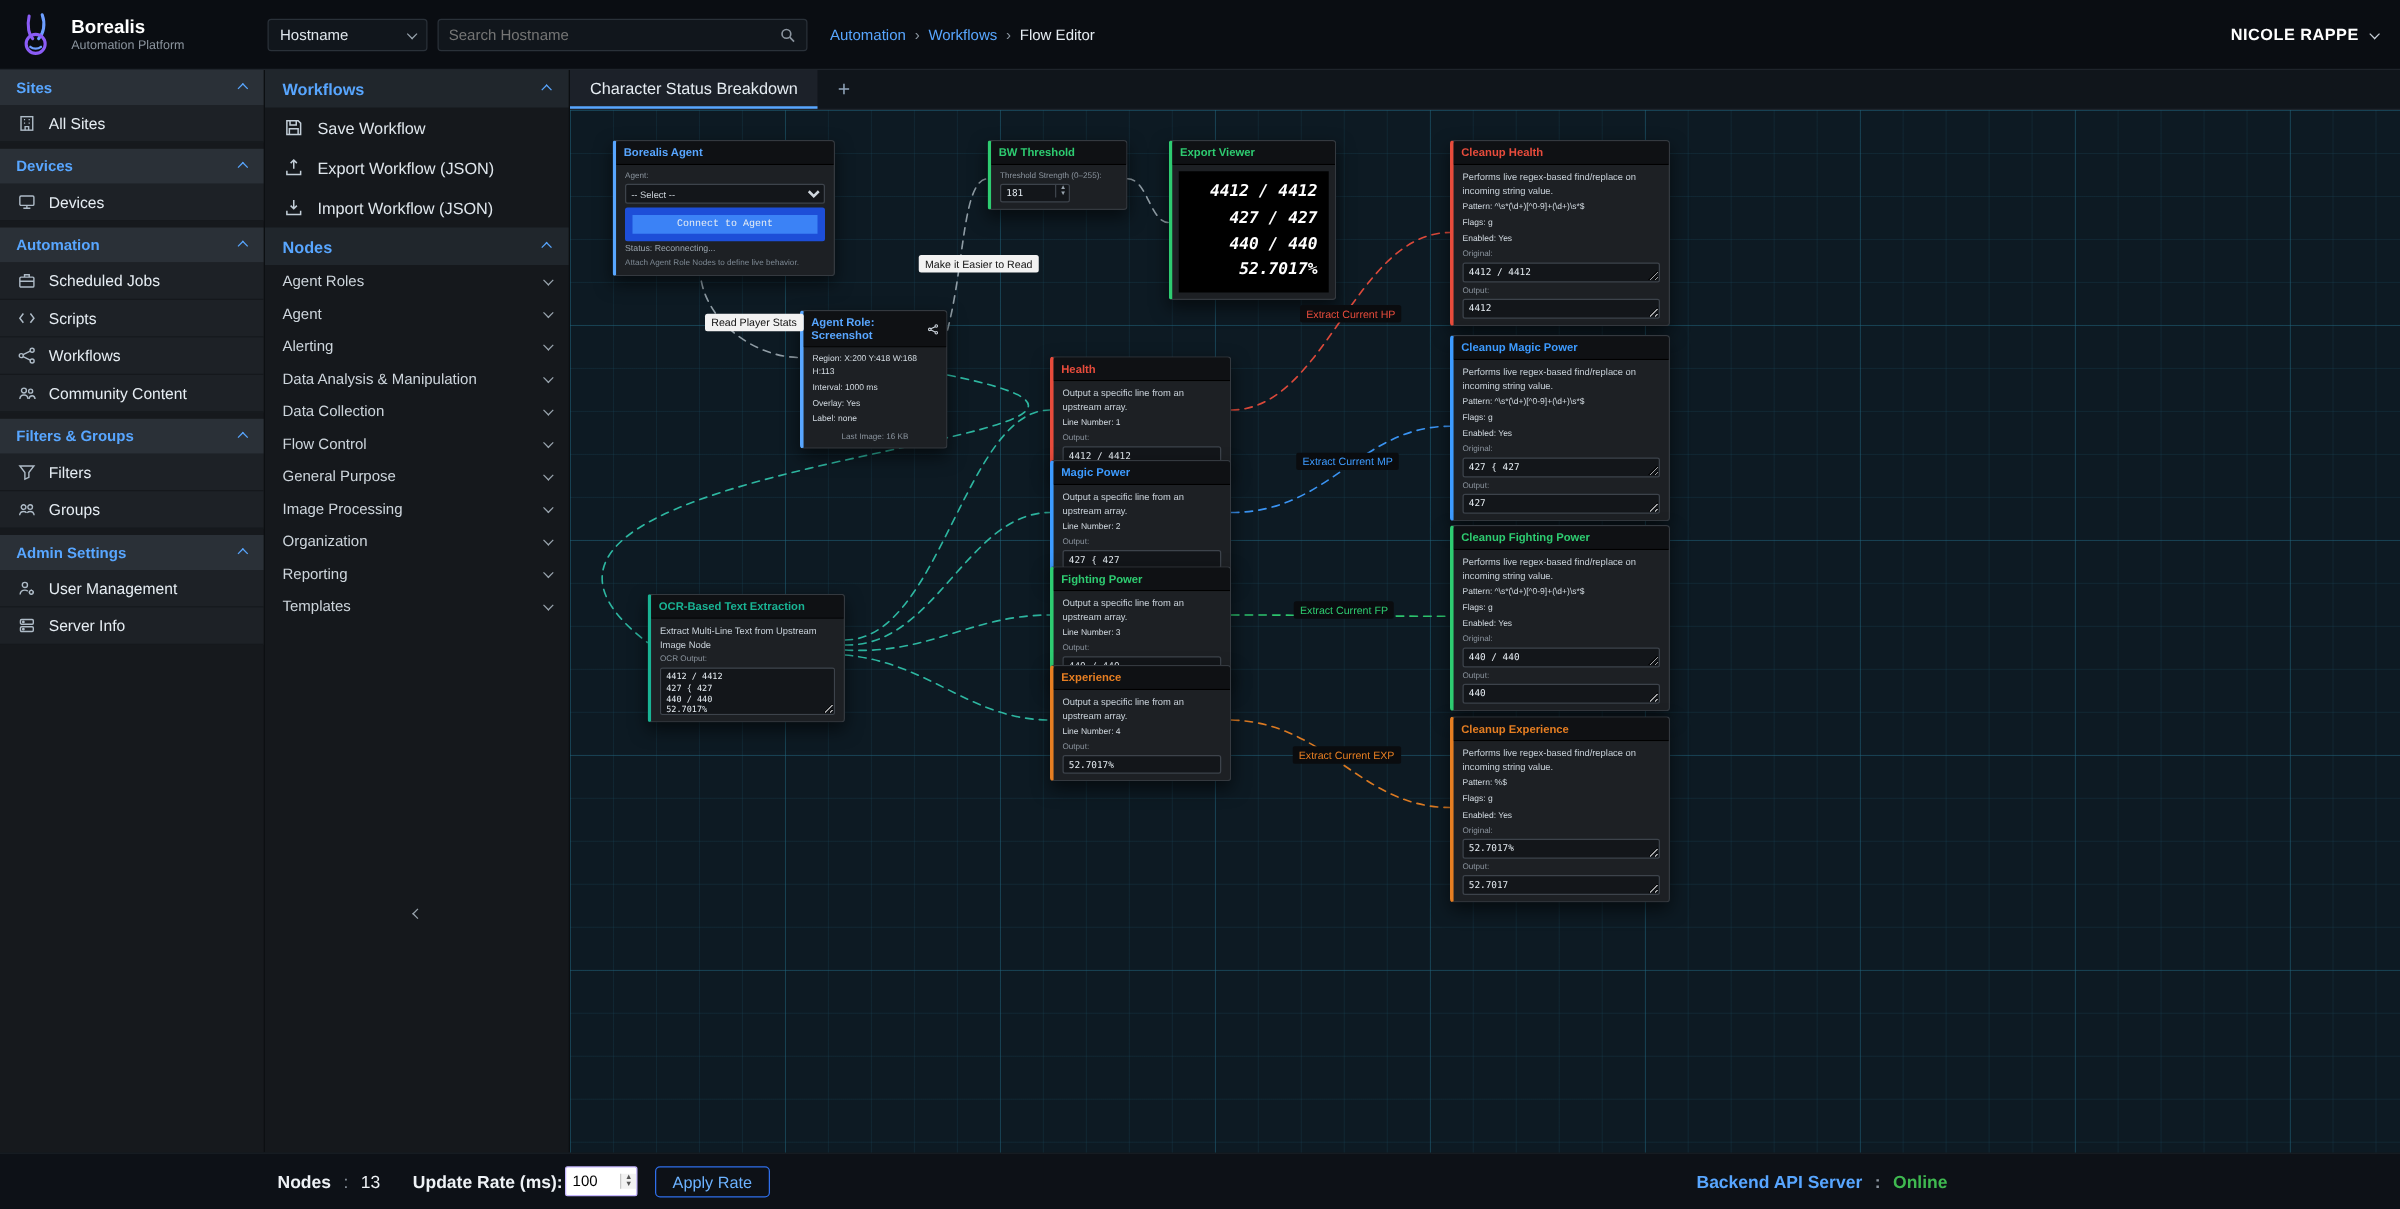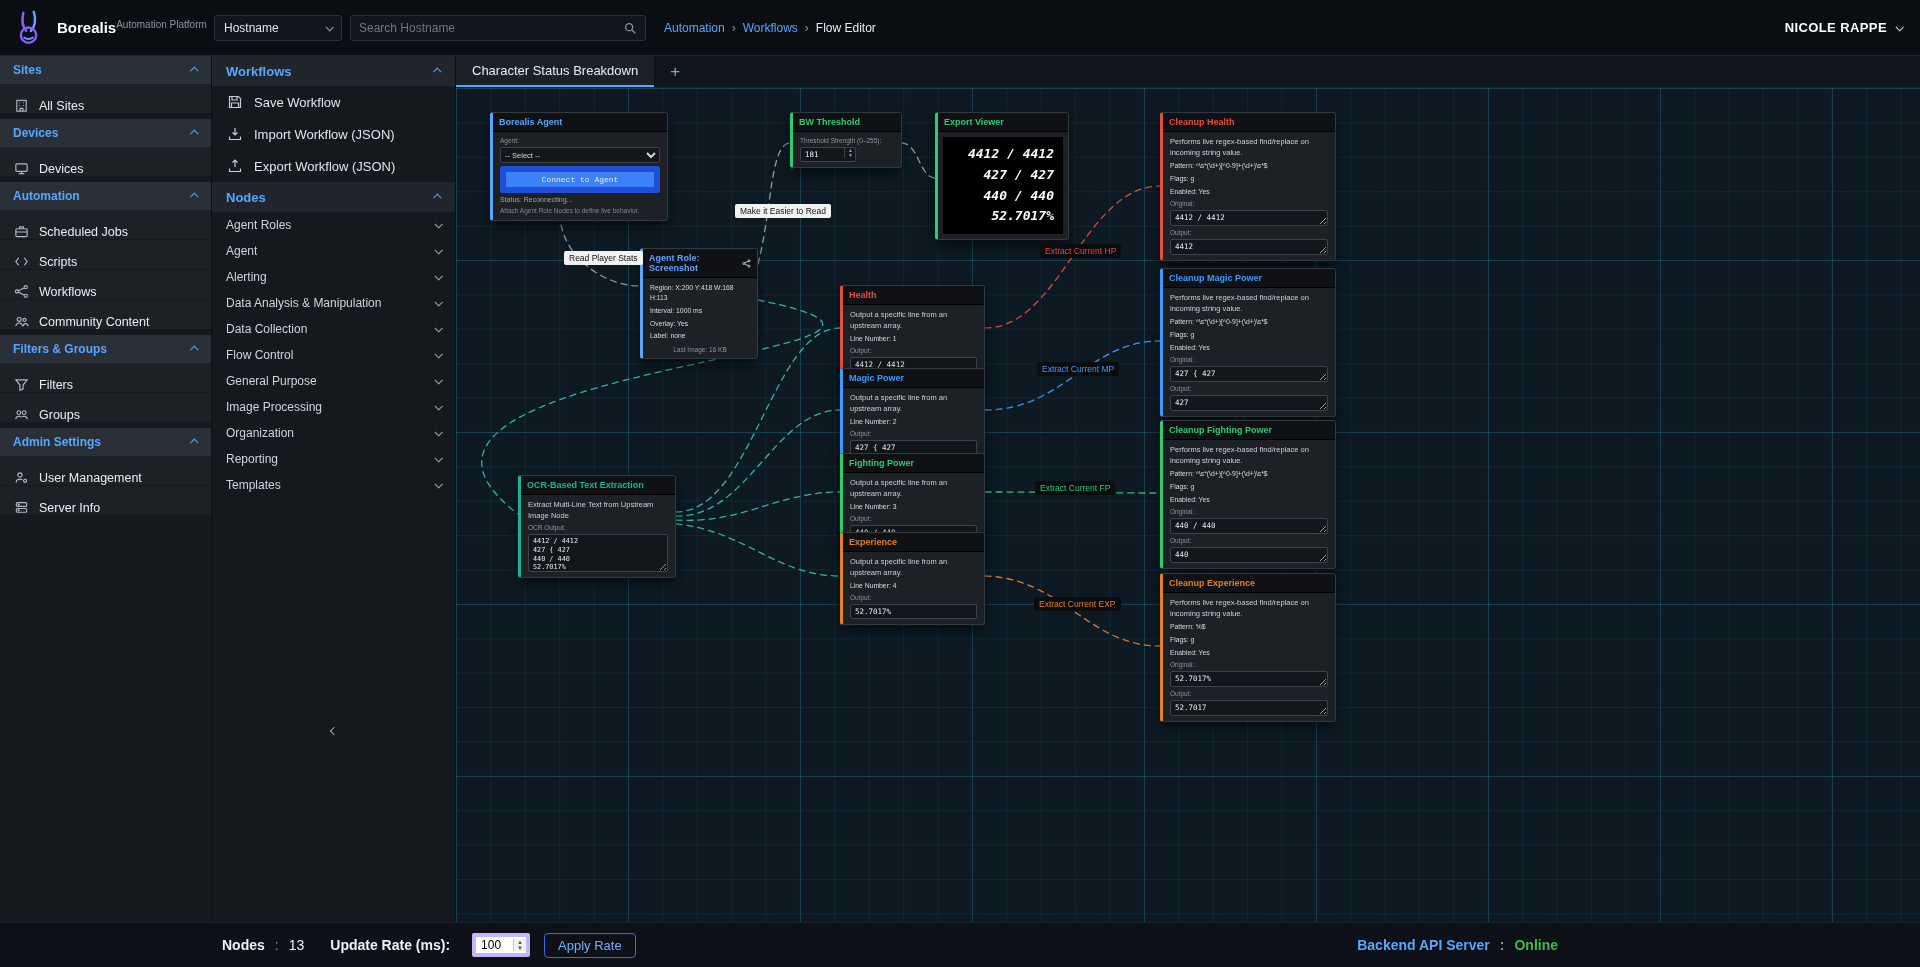--- a/index.html
+++ b/index.html
@@ -2,21 +2,21 @@
 <html><head>
 <meta charset="utf-8">
 <style>
   *{margin:0;padding:0;box-sizing:border-box}
   html,body{width:1920px;height:967px;overflow:hidden;background:#0d1117;font-family:"Liberation Sans",sans-serif}
   .app{display:grid;grid-template-columns:212px 244px 1fr;grid-template-rows:56px 866px 45px;width:1920px;height:967px}
 
   
   .topbar{grid-column:1/4;display:flex;align-items:center;background:#0a0d12;border-bottom:1px solid #1f242b}
   .brand{width:212px;flex:0 0 212px;display:flex;align-items:center;gap:9px;padding-left:10px}
-  .brand-text{display:flex;line-height:1.2}
+  .brand-text{display:flex;flex-direction:column;line-height:1.2}
   .brand-name{font-size:15px;font-weight:bold;color:#ffffff}
   .brand-sub{font-size:10px;color:#8b949e}
   .host-select{margin-left:2px;width:128px;height:26px;background:#11161c;border:1px solid #2a3139;border-radius:3px;display:flex;align-items:center;justify-content:space-between;padding:0 9px;color:#dfe6ec;font-size:12px;cursor:pointer}
   .searchbox{margin-left:8px;width:296px;height:26px;background:#11161c;border:1px solid #2a3139;border-radius:3px;display:flex;align-items:center;padding:0 8px;gap:6px}
   .searchbox input{flex:1;background:transparent;border:0;outline:0;color:#dfe6ec;font-size:12px;font-family:"Liberation Sans",sans-serif}
   .breadcrumb{margin-left:18px;display:flex;align-items:center;gap:7px;font-size:12px;color:#8b949e}
   .crumb-link{color:#58a6ff;cursor:pointer}
   .crumb-current{color:#e6edf3}
   .user-menu{margin-left:auto;margin-right:18px;display:flex;align-items:center;gap:9px;color:#ffffff;font-size:13px;font-weight:bold;letter-spacing:.4px;cursor:pointer}
 
@@ -25,21 +25,21 @@
   .chev.up{transform:rotate(225deg) translateY(-1px)}
   .chev.left{transform:rotate(135deg)}
   .chev-blue{color:#58a6ff}
   .chev-gray{color:#9aa5af}
   .chev-white{color:#c9d1d9}
 
   
   .sidebar{background:#16191d;border-right:1px solid #0c0f12;overflow:hidden}
   .sec{height:28px;margin-top:5px;background:#2a3037;display:flex;align-items:center;justify-content:space-between;padding:0 13px;color:#58a6ff;font-size:12px;font-weight:bold;cursor:pointer}
   .sec:first-child{margin-top:0}
-  .sitem{height:30px;display:flex;align-items:flex-end;gap:10px;padding:0 13px;color:#e6edf3;font-size:12.5px;background:#1d2126;border-bottom:1px solid #15181c;cursor:pointer}
+  .sitem{height:30px;display:flex;align-items:center;gap:10px;padding:0 13px;color:#e6edf3;font-size:12.5px;background:#1d2126;border-bottom:1px solid #15181c;cursor:pointer}
   .sicon{display:inline-flex;width:16px;justify-content:center;color:#aebbc7}
 
   
   .panel{background:#15181c;border-right:1px solid #0b0e11;display:flex;flex-direction:column;overflow:hidden}
   .phead{height:30px;flex:0 0 30px;background:#20262c;display:flex;align-items:center;justify-content:space-between;padding:0 14px;color:#58a6ff;font-size:13px;font-weight:bold;cursor:pointer}
   .pitem{height:32px;flex:0 0 32px;display:flex;align-items:center;gap:11px;padding:0 14px;color:#dfe6ec;font-size:13px;cursor:pointer}
   .picon{display:inline-flex;width:17px;justify-content:center;color:#c3ced8}
   .cat{height:26px;flex:0 0 26px;display:flex;align-items:center;justify-content:space-between;padding:0 14px;color:#cdd5dc;font-size:12px;cursor:pointer}
   .collapse{margin-top:230px;display:flex;justify-content:center;cursor:pointer}
 
@@ -80,21 +80,21 @@
   .iv{background:#000;margin:5px;padding:7px 9px;min-height:96px;text-align:right;font-family:"DejaVu Sans Mono",monospace;font-weight:bold;font-style:italic;color:#fff;font-size:13px;line-height:1.6}
 
   
   .elabel{position:absolute;z-index:3;background:#0a0c0f;border-radius:2px;padding:2px 5px;font-size:8.5px;white-space:nowrap;cursor:pointer}
   .elabel.light{background:#f2f2f2;color:#111}
 
   
   .statusbar{grid-column:1/4;background:#0d1117;border-top:1px solid #1a2027;display:flex;align-items:center;padding-left:222px;font-size:14px;color:#eef2f6}
   .sb-sep{color:#8b949e;margin:0 10px}
   .sb-bold{font-weight:bold}
-  .rate-spin{display:flex;align-items:center;width:58px;height:24px;background:#ffffff;border:4px solid #c4b5fd;border-radius:2px;margin-left:22px;overflow:hidden}
+  .rate-spin{display:flex;align-items:center;width:58px;height:24px;background:#ffffff;border:1px solid #c4b5fd;border-radius:2px;margin-left:2px;overflow:hidden}
   .rate-spin .val{flex:1;color:#000;font-size:12px;padding:4px 5px;font-family:"Liberation Sans",sans-serif}
   .rate-spin .arrows{width:13px;border-left:1px solid #c9c9c9;background:#f2f2f2;display:flex;flex-direction:column;align-items:center;justify-content:center;color:#555;font-size:6px;line-height:6px;cursor:pointer}
   .apply-btn{margin-left:14px;background:transparent;border:1px solid #2f6feb;color:#6cb2ff;font-size:13px;padding:4px 13px;border-radius:4px;cursor:pointer;font-family:"Liberation Sans",sans-serif}
   .backend{margin-left:auto;margin-right:362px;display:flex;align-items:center;font-weight:bold}
   .backend .blabel{color:#58a6ff}
   .backend .bstatus{color:#3fb950}
 </style>
 </head>
 <body>
 
@@ -275,34 +275,34 @@
         <svg width="16" height="16" viewBox="0 0 16 16" fill="none" stroke="currentColor" stroke-width="1.2">
             <path d="M2.5 2.5h9l2 2v9h-11v-11z"></path>
             <path d="M5 2.5v3.5h5V2.5M4.5 13.5V9h7v4.5"></path>
           </svg>
       </span>
       <span>Save Workflow</span>
     </div>
     <div class="pitem">
       <span class="picon">
         <svg width="16" height="16" viewBox="0 0 16 16" fill="none" stroke="currentColor" stroke-width="1.2">
-            <path d="M8 2v7M5.5 6.5L8 9l2.5-2.5"></path>
+            <path d="M8 9V2M5.5 4.5L8 2l2.5 2.5"></path>
             <path d="M2.5 10.5v3h11v-3"></path>
           </svg>
       </span>
-      <span>Import Workflow (JSON)</span>
+      <span>Export Workflow (JSON)</span>
     </div>
     <div class="pitem">
       <span class="picon">
         <svg width="16" height="16" viewBox="0 0 16 16" fill="none" stroke="currentColor" stroke-width="1.2">
-            <path d="M8 9V2M5.5 4.5L8 2l2.5 2.5"></path>
+            <path d="M8 2v7M5.5 6.5L8 9l2.5-2.5"></path>
             <path d="M2.5 10.5v3h11v-3"></path>
           </svg>
       </span>
-      <span>Export Workflow (JSON)</span>
+      <span>Import Workflow (JSON)</span>
     </div>
     <div class="phead">
       <span>Nodes</span>
       <span class="chev up chev-blue"></span>
     </div>
     <div class="cat">
         <span>Agent Roles</span>
         <span class="chev chev-gray"></span>
       </div>
     <div class="cat">

